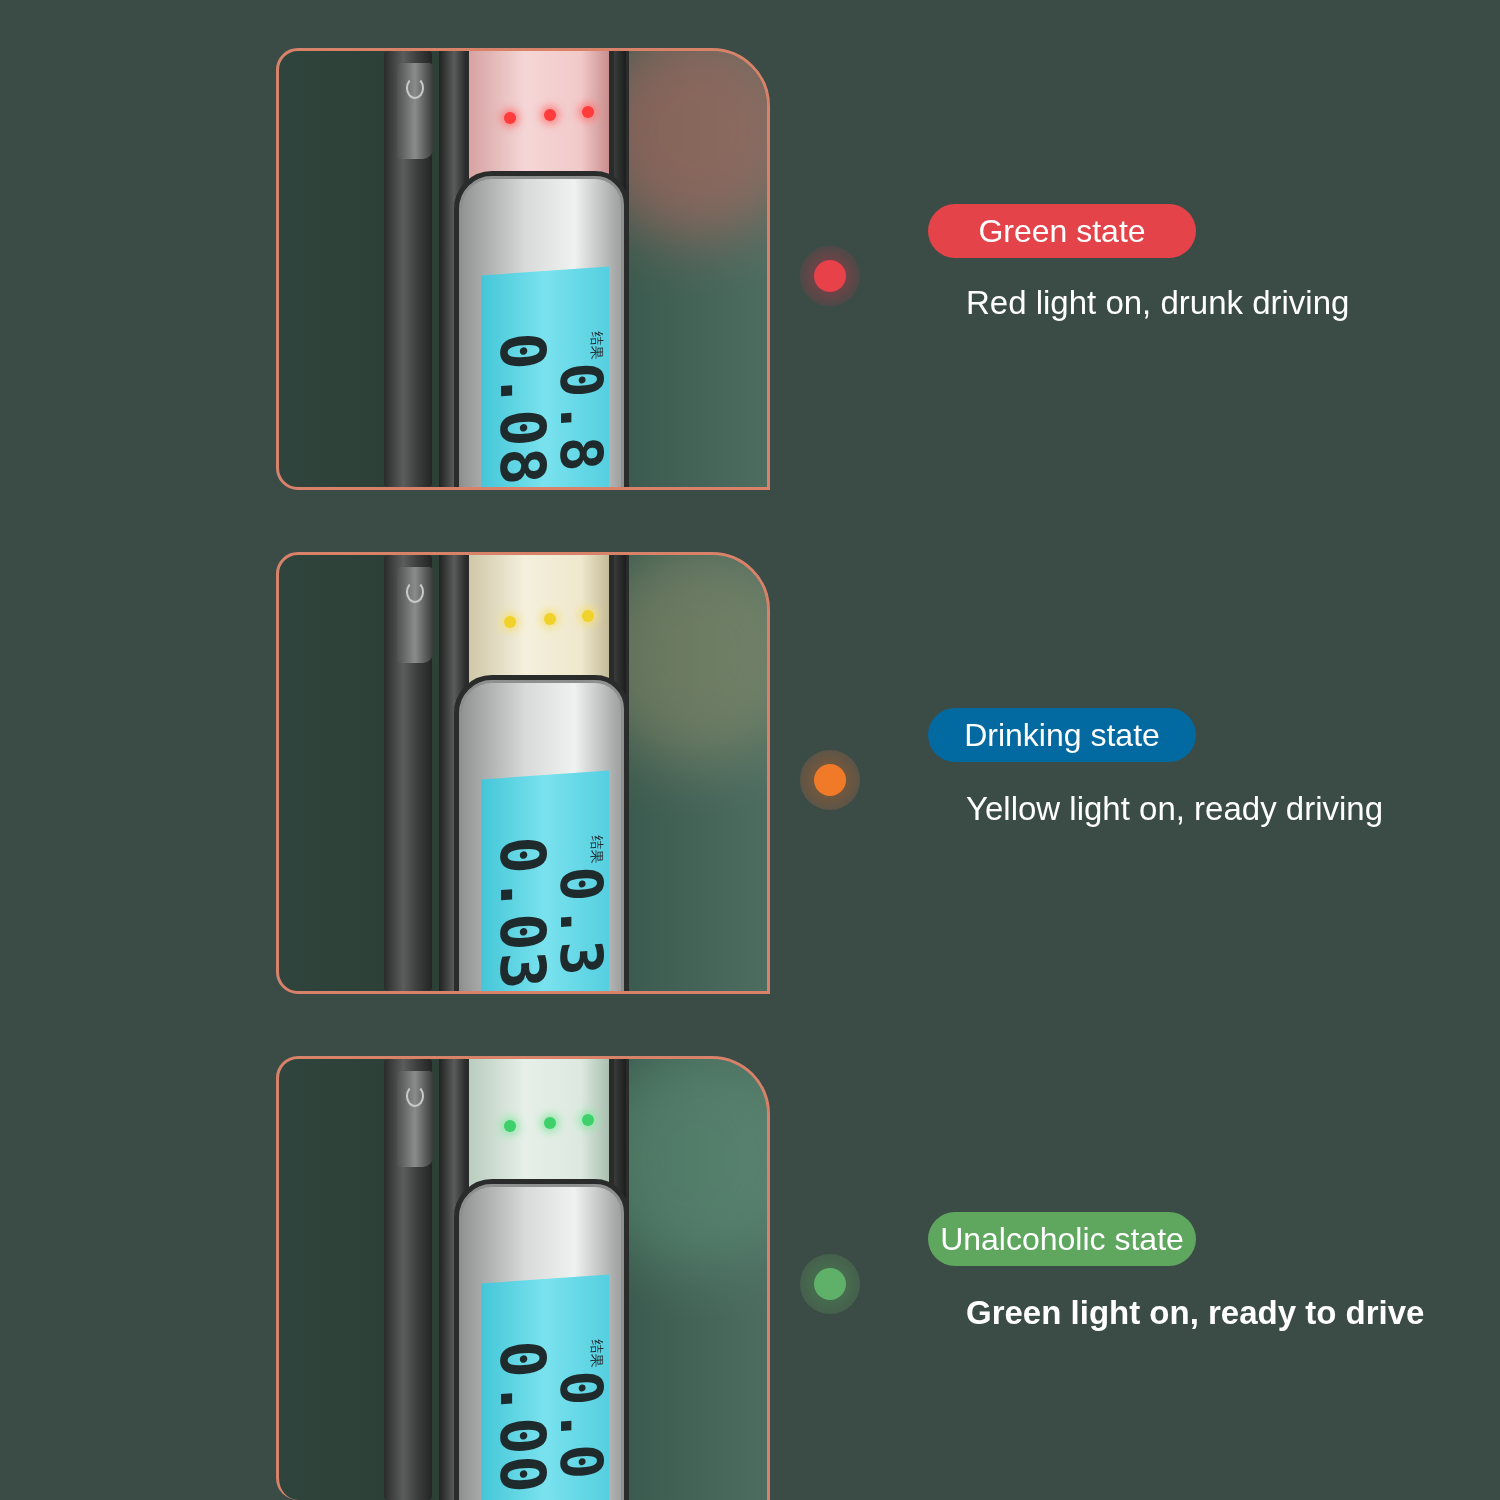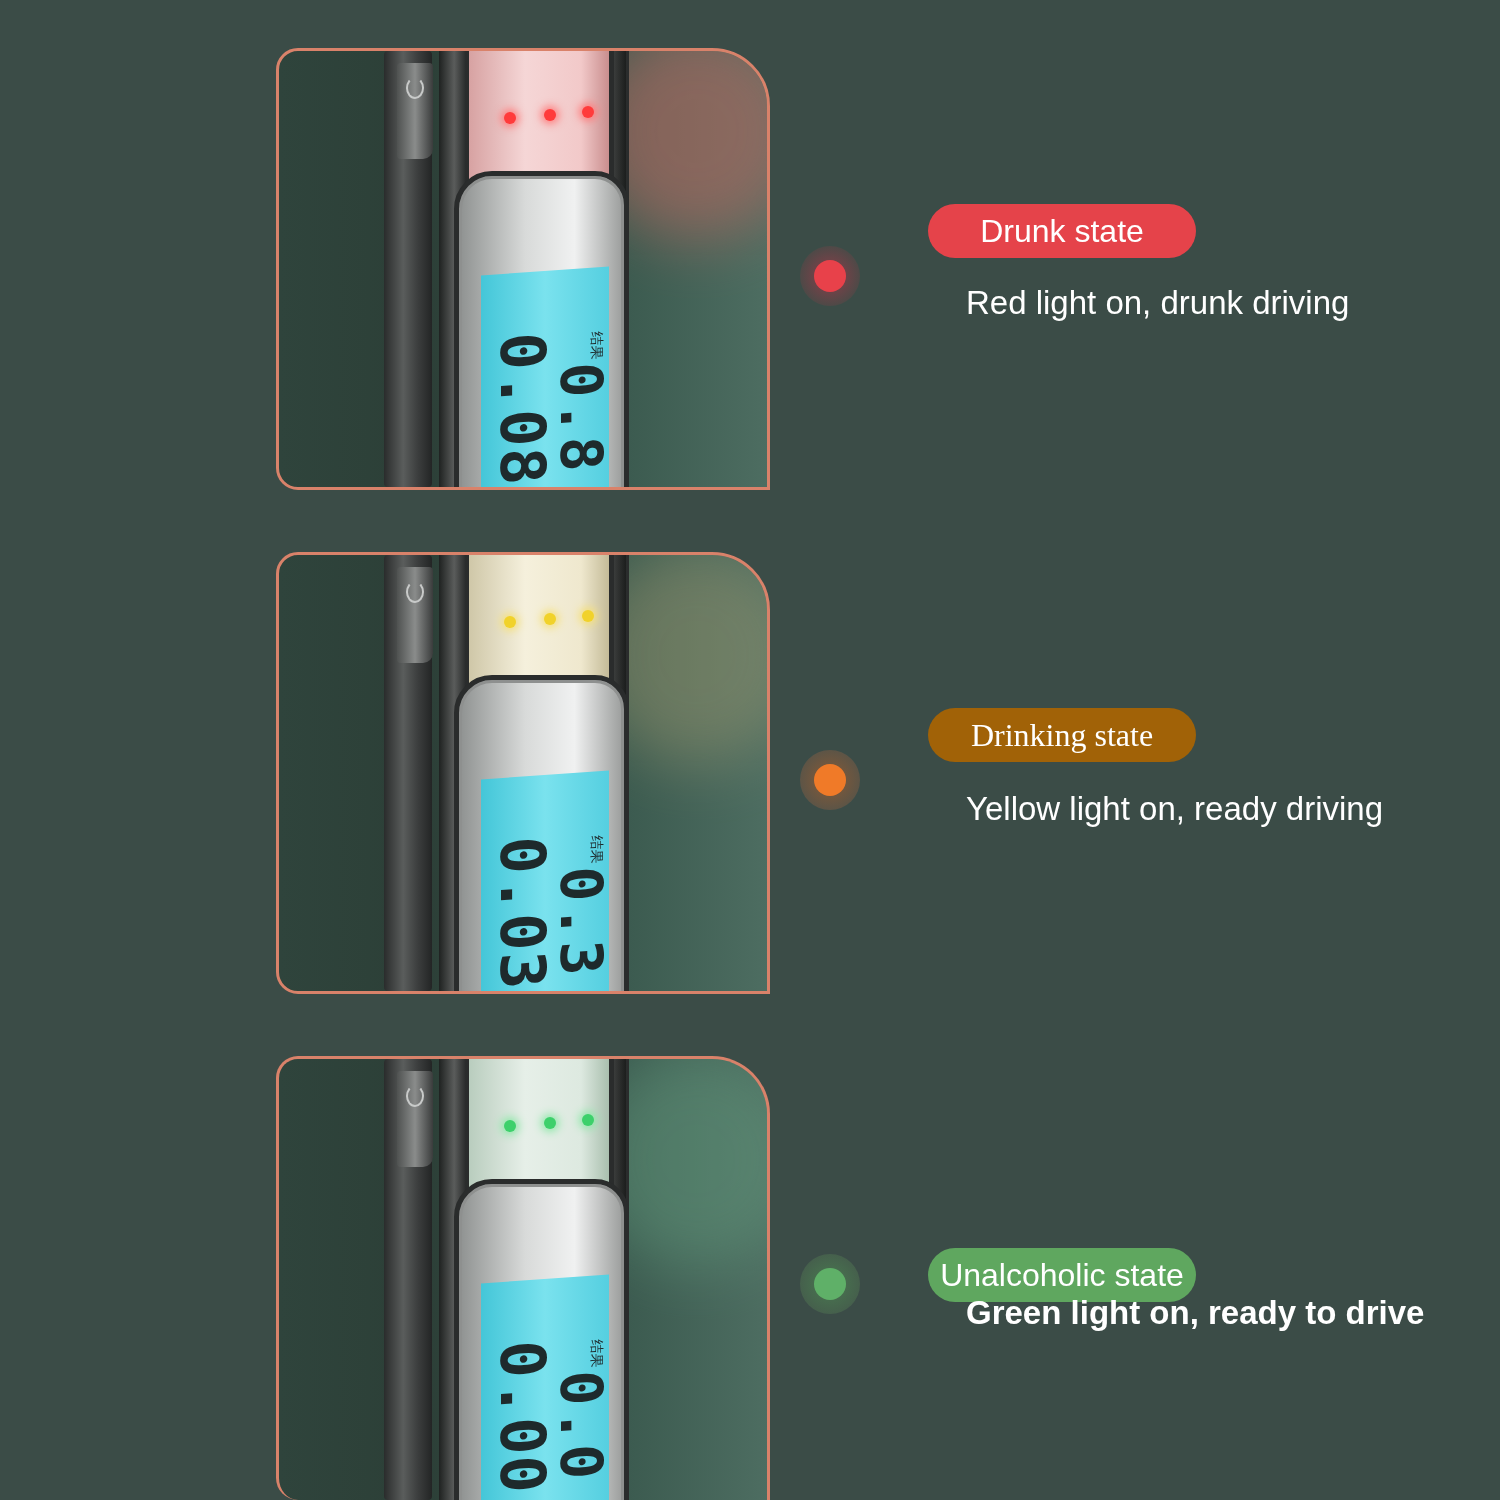--- a/index.html
+++ b/index.html
@@ -106,22 +106,22 @@
     .ind-2 .core { background: #f07a28; }
     .ind-3 { top: 1254px; background: radial-gradient(circle, #476b4e 40%, #455e4c 75%, rgba(59,76,71,0) 100%); }
     .ind-3 .core { background: #5fb068; }
 
     .badge {
       position: absolute; left: 928px; width: 268px; height: 54px; border-radius: 27px;
       color: #ffffff; font-size: 32px; line-height: 54px; text-align: center;
       box-sizing: border-box;
     }
     .badge-1 { top: 204px; background: #e5434a; }
-    .badge-2 { top: 708px; background: #a16207; font-family: Liberation Serif, serif; }
-    .badge-3 { top: 1212px; background: #5fa75f; margin-top: 36px; }
+    .badge-2 { top: 708px; background: #0369a1; }
+    .badge-3 { top: 1212px; background: #5fa75f; }
     .desc {
       position: absolute; left: 966px; color: #ffffff; font-size: 33px; white-space: nowrap; text-align: center;
     }
     .desc-1 { top: 284px; }
     .desc-2 { top: 790px; }
     .desc-3 { top: 1294px; font-weight: bold; }
   </style>
 </head>
 <body>
 
@@ -202,21 +202,21 @@
         <span class="lcd-sub">0.00</span>
 
       </div>
     </div>
   </div>
 </div>
 
 <div class="indicator ind-1">
     <div class="core"></div>
   </div>
-<div class="badge badge-1">Drunk state</div>
+<div class="badge badge-1">Green state</div>
 <div class="desc desc-1">Red light on, drunk driving</div>
 
 <div class="indicator ind-2">
     <div class="core"></div>
   </div>
 <div class="badge badge-2">Drinking state</div>
 <div class="desc desc-2">Yellow light on, ready driving</div>
 
 <div class="indicator ind-3">
     <div class="core"></div>

